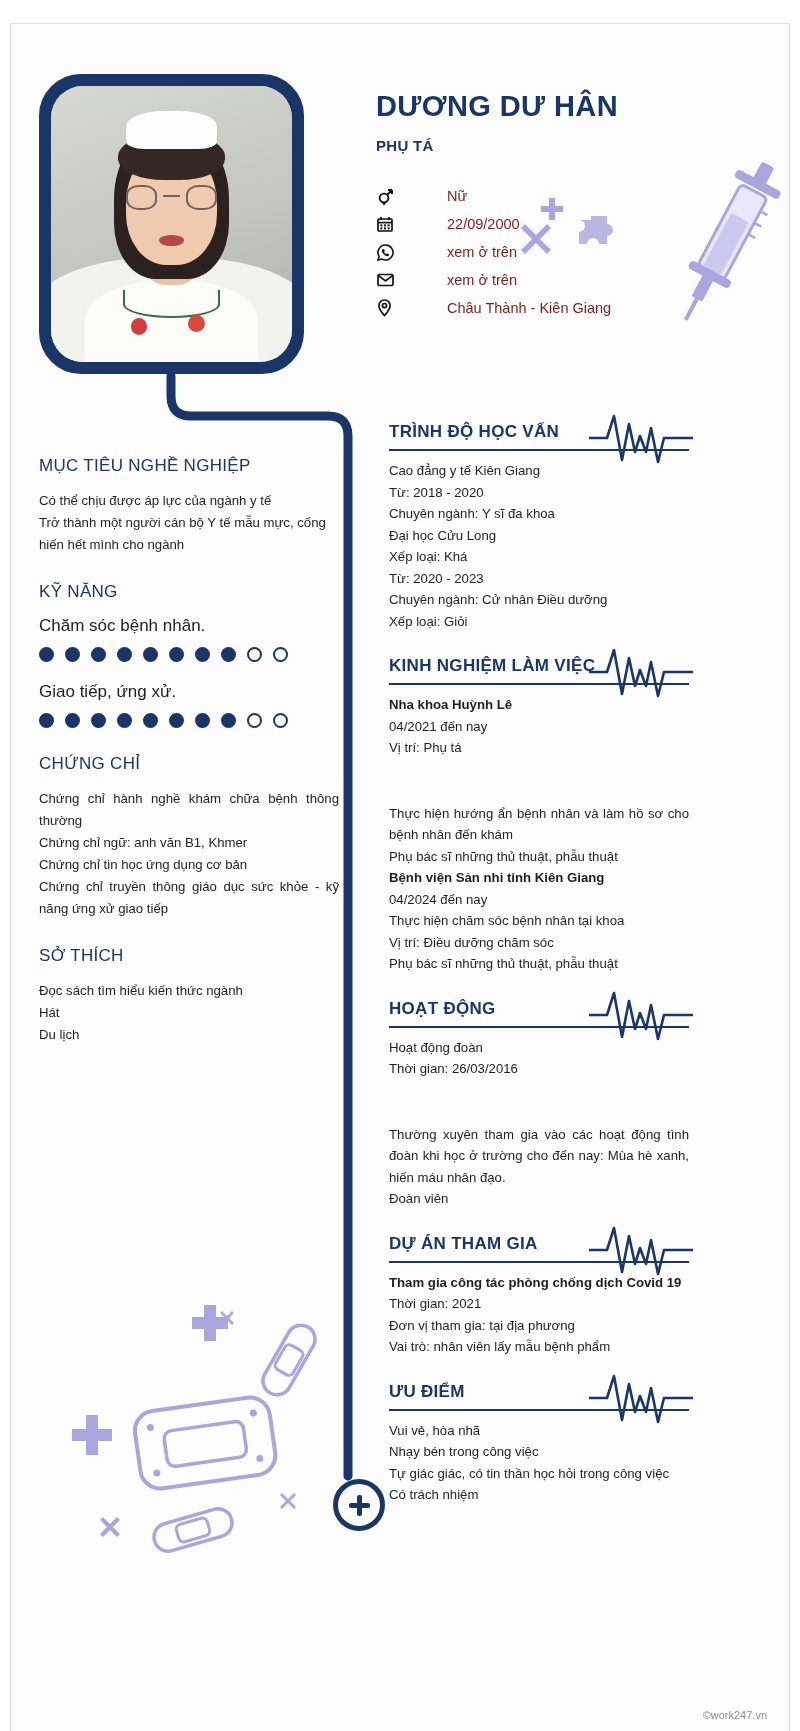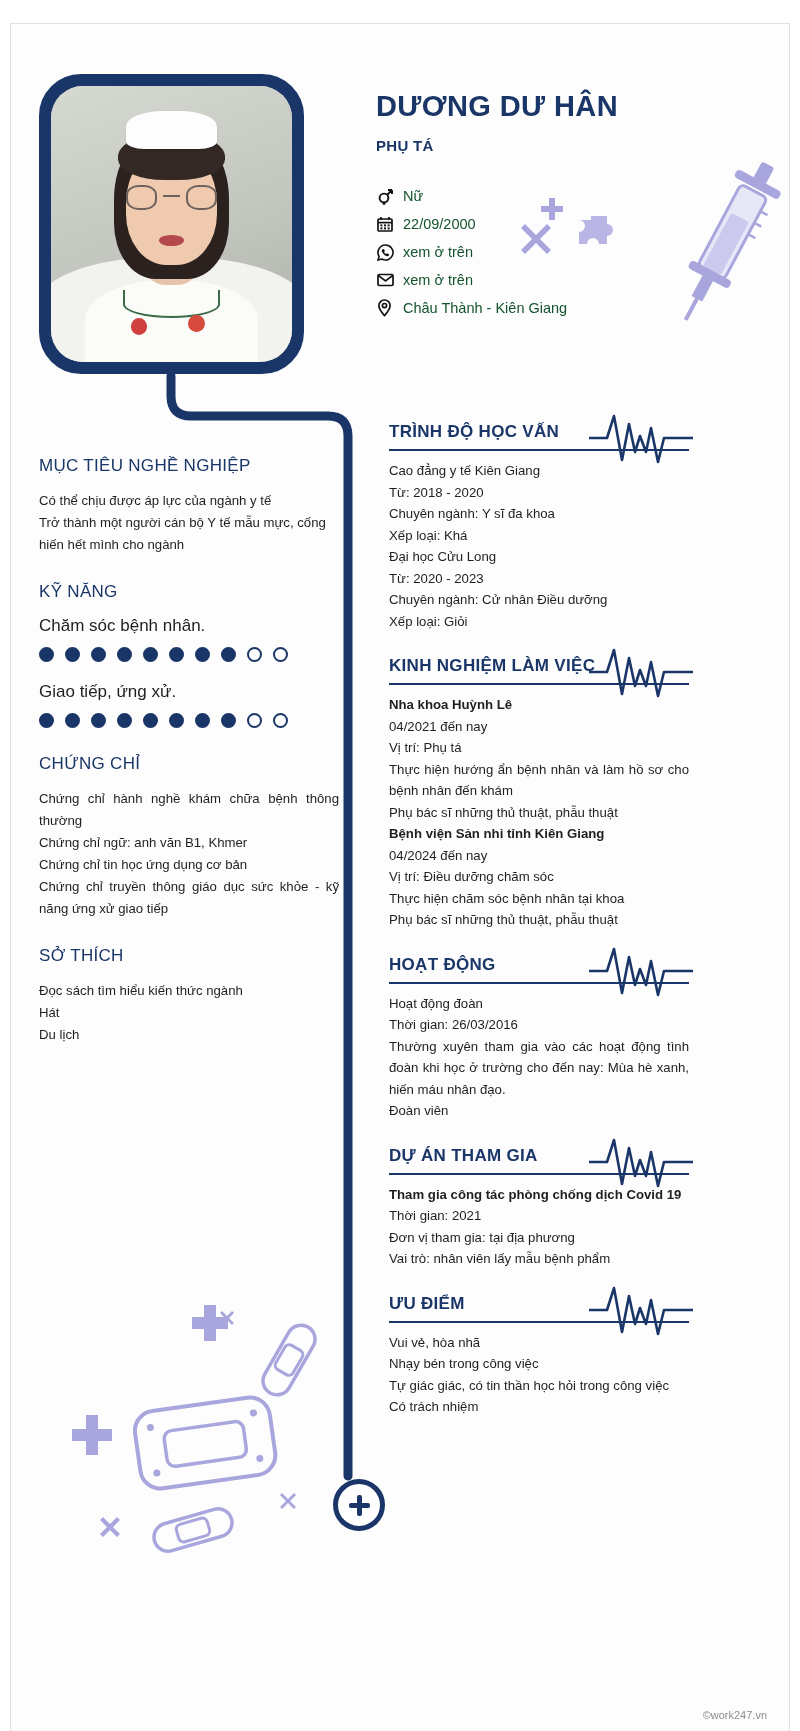--- a/index.html
+++ b/index.html
@@ -65,21 +65,21 @@
   .role {
     position:absolute; left:365px; top:113px;
     font-size:15px; font-weight:bold; letter-spacing:.3px;
     color:#1a3668;
     text-align:center;
   }
   .contacts { position:absolute; left:366px; top:158px; width:300px; }
   .crow { display:flex; align-items:center; height:28px; }
   .cicon { width:26px; flex:0 0 26px; display:flex; align-items:center; justify-content:flex-start; }
   .cicon svg { display:block; }
-  .ctext { font-size:14.5px; color:#14532d; }
+  .ctext { font-size:14.5px; color:#7f1d1d;margin-left:44px; }
 
   
   .left { position:absolute; left:28px; top:432px; width:300px; }
   .lh {
     font-size:17px; font-weight:normal; color:#1a3668;
     letter-spacing:.3px; margin-bottom:14px;
   }
   .lp { font-size:13.2px; line-height:22px; color:#1f1f1f; }
   .lp.just { text-align:justify; }
   .sec { margin-bottom:26px; }
@@ -92,21 +92,21 @@
   .right { position:absolute; left:378px; top:398px; width:300px; }
   .rsec { margin-bottom:24px; position:relative; }
   .rh {
     font-size:17px; font-weight:bold; color:#1a3668;
     letter-spacing:.3px; margin-bottom:7px;
   }
   .rule { height:2px; background:#1a3668; margin-bottom:9px; width:100%; }
   .ecg { position:absolute; right:-10px; top:-14px; }
   .rline { font-size:13.2px; line-height:21.5px; color:#1f1f1f; }
   .rline.b { font-weight:bold; }
-  .rline.just { text-align:justify; }
+  .rline.just { text-align:justify;margin-top:44px; }
 
   .plus-badge {
     position:absolute; left:322px; top:1455px;
     width:52px; height:52px; border-radius:50%;
     border:5px solid #1a3668; background:#fff;
     display:flex; align-items:center; justify-content:center;
   }
   .plus-badge::before, .plus-badge::after {
     content:""; position:absolute; background:#1a3668; border-radius:2px;
   }
@@ -330,42 +330,42 @@
 
     <div class="rsec">
       <svg class="ecg" width="110" height="56" viewBox="0 0 110 56">
           <path d="M0 30h18l7-22 8 44 7-36 6 28 5-16 6 16 5-24 7 34 6-24h29" fill="none" stroke="#1a3668" stroke-width="2.6" stroke-linejoin="round"></path>
         </svg>
       <div class="rh">TRÌNH ĐỘ HỌC VẤN</div>
       <div class="rule"></div>
       <div class="rline">Cao đẳng y tế Kiên Giang</div>
       <div class="rline">Từ: 2018 - 2020</div>
       <div class="rline">Chuyên ngành: Y sĩ đa khoa</div>
+      <div class="rline">Đại học Cửu Long</div>
       <div class="rline">Xếp loại: Khá</div>
-      <div class="rline">Đại học Cửu Long</div>
       <div class="rline">Từ: 2020 - 2023</div>
       <div class="rline">Chuyên ngành: Cử nhân Điều dưỡng</div>
       <div class="rline">Xếp loại: Giỏi</div>
     </div>
 
     <div class="rsec">
       <svg class="ecg" width="110" height="56" viewBox="0 0 110 56">
           <path d="M0 30h18l7-22 8 44 7-36 6 28 5-16 6 16 5-24 7 34 6-24h29" fill="none" stroke="#1a3668" stroke-width="2.6" stroke-linejoin="round"></path>
         </svg>
       <div class="rh">KINH NGHIỆM LÀM VIỆC</div>
       <div class="rule"></div>
       <div class="rline b">Nha khoa Huỳnh Lê</div>
       <div class="rline">04/2021 đến nay</div>
       <div class="rline">Vị trí: Phụ tá</div>
       <div class="rline just">Thực hiện hướng ẩn bệnh nhân và làm hồ sơ cho bệnh nhân đến khám</div>
       <div class="rline">Phụ bác sĩ những thủ thuật, phẫu thuật</div>
       <div class="rline b">Bệnh viện Sản nhi tỉnh Kiên Giang</div>
       <div class="rline">04/2024 đến nay</div>
+      <div class="rline">Thực hiện chăm sóc bệnh nhân tại khoa</div>
       <div class="rline">Vị trí: Điều dưỡng chăm sóc</div>
-      <div class="rline">Thực hiện chăm sóc bệnh nhân tại khoa</div>
       <div class="rline">Phụ bác sĩ những thủ thuật, phẫu thuật</div>
     </div>
 
     <div class="rsec">
       <svg class="ecg" width="110" height="56" viewBox="0 0 110 56">
           <path d="M0 30h18l7-22 8 44 7-36 6 28 5-16 6 16 5-24 7 34 6-24h29" fill="none" stroke="#1a3668" stroke-width="2.6" stroke-linejoin="round"></path>
         </svg>
       <div class="rh">HOẠT ĐỘNG</div>
       <div class="rule"></div>
       <div class="rline">Hoạt động đoàn</div>

